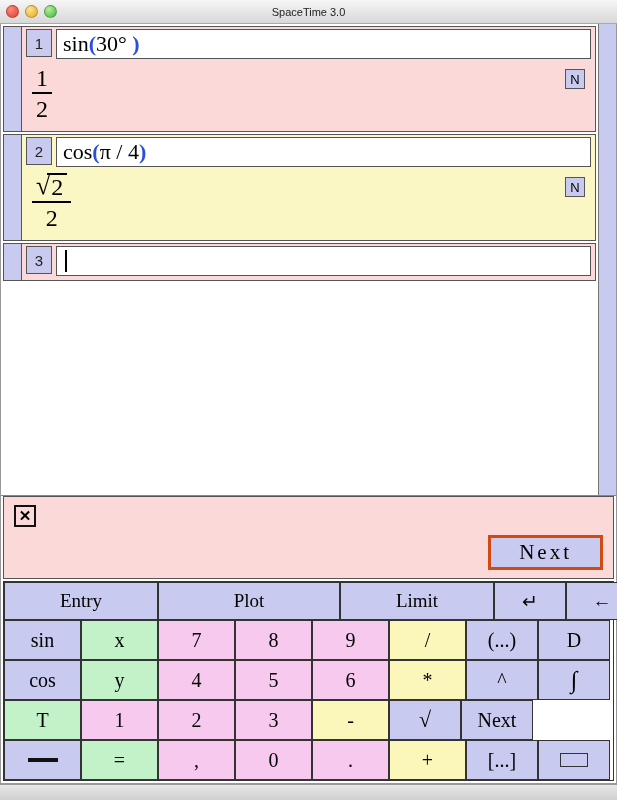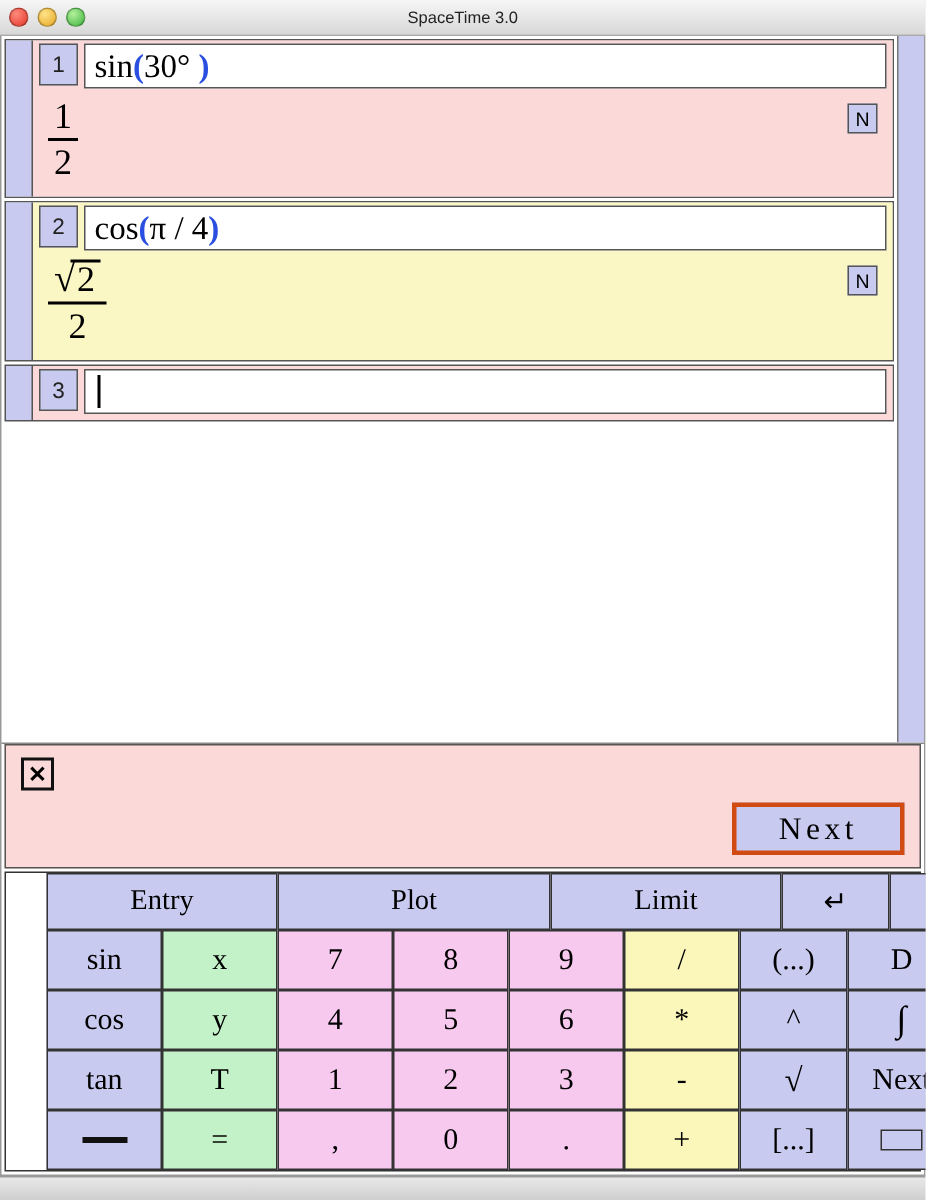--- a/index.html
+++ b/index.html
@@ -150,21 +150,21 @@
     font-size: 21px;
     font-family: "Comic Sans MS", cursive;
     letter-spacing: 3px;
   }
 
   
   .keypad {
     margin: 2px;
     border: 1px solid #333;
   }
-  .kp-row { display:flex;margin-left:27px; }
+  .kp-row { display:flex; }
   .kp-cell {
     flex: 0 0 auto;
     height: 40px;
     border: 1px solid #333;
     display:flex; align-items:center; justify-content:center;
     font-size: 20px;
     font-family: "Comic Sans MS", cursive;
   }
   .kp-head { height: 38px; font-size:19px; }
   .bg-lav { background: #c9caef; }
@@ -304,21 +304,20 @@
           <div class="kp-cell bg-pnk" style="width: 77px;">4</div>
           <div class="kp-cell bg-pnk" style="width: 77px;">5</div>
           <div class="kp-cell bg-pnk" style="width: 77px;">6</div>
           <div class="kp-cell bg-yel" style="width: 77px;">*</div>
           <div class="kp-cell bg-lav" style="width: 72px;">^</div>
           <div class="kp-cell bg-lav" style="width: 72px;">
             <span class="icon-int"></span>
           </div>
         </div>
         <div class="kp-row">
-          <div class="kp-cell bg-lav" style="width: 77px;">tan</div>
           <div class="kp-cell bg-grn" style="width: 77px;">T</div>
           <div class="kp-cell bg-pnk" style="width: 77px;">1</div>
           <div class="kp-cell bg-pnk" style="width: 77px;">2</div>
           <div class="kp-cell bg-pnk" style="width: 77px;">3</div>
           <div class="kp-cell bg-yel" style="width: 77px;">-</div>
           <div class="kp-cell bg-lav" style="width: 72px;">
             <span class="icon-sqrt"></span>
           </div>
           <div class="kp-cell bg-lav" style="width: 72px;">Next</div>
         </div>

